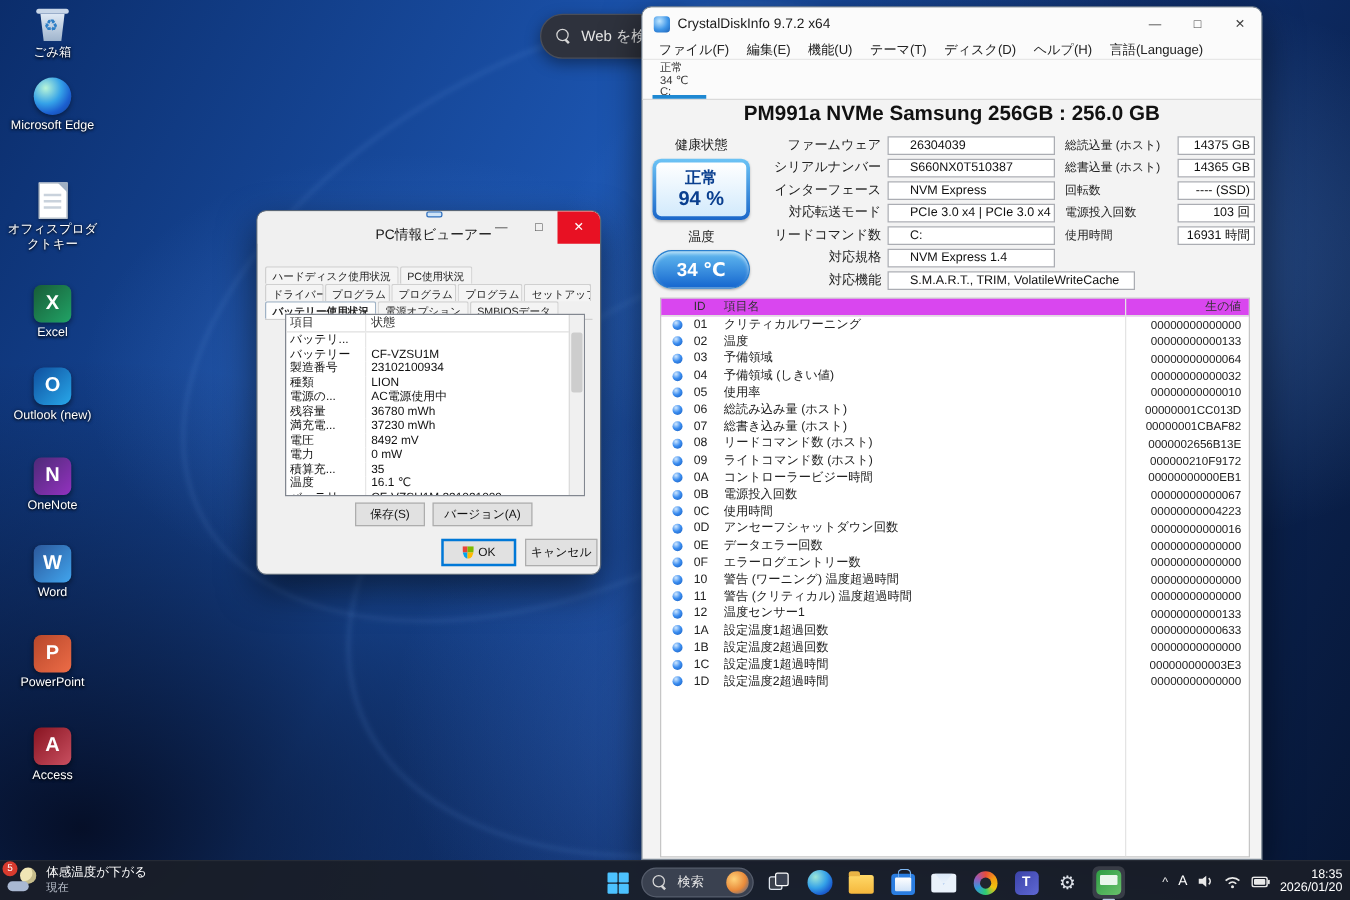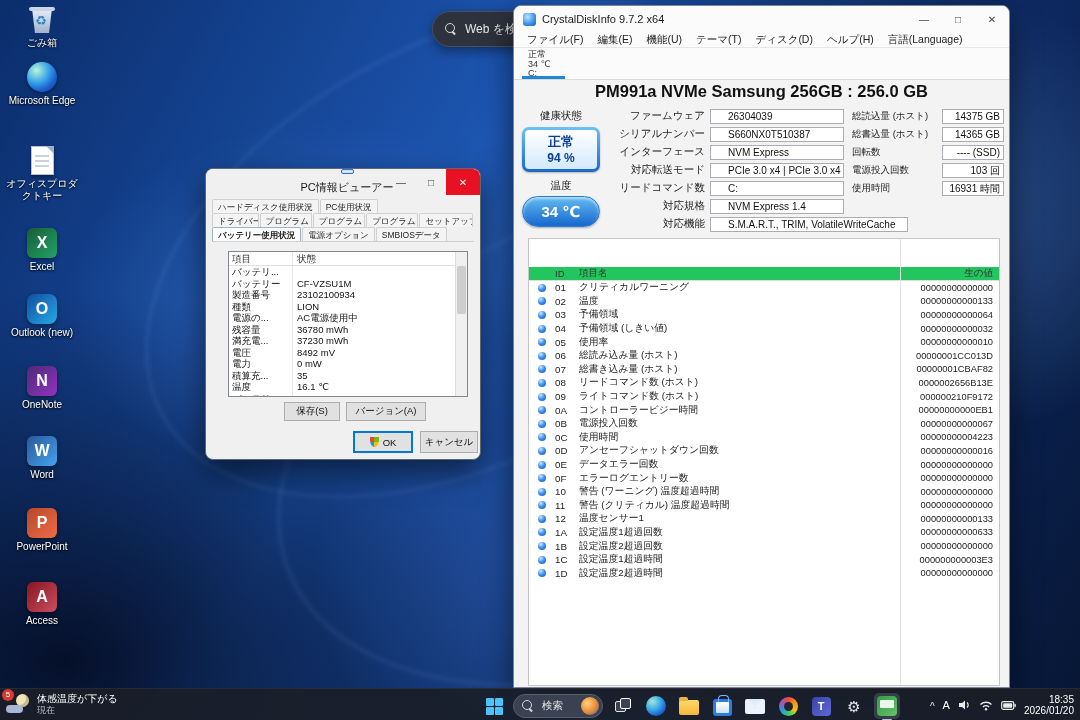--- a/index.html
+++ b/index.html
@@ -54,52 +54,52 @@
   .menu-item { font-size:10.5px; color:#222; padding:0 7px; }
   .diskstrip { position:absolute; left:0; top:42px; right:0; height:32px; background:#fbfbfb; border-bottom:1px solid #dadada; }
   .disk-tab { position:absolute; left:8px; top:1px; height:30px; padding:1px 14px 0 6px; border-bottom:3px solid #1e88d2; font-size:9px; line-height:9.5px; color:#333; }
   .cdi-drive-title { position:absolute; left:0; top:76px; right:0; text-align:center; font-size:16.5px; font-weight:600; color:#111; }
   .cdi-info { position:absolute; left:0; top:99px; right:0; height:130px; }
   .gauge-col { position:absolute; left:8px; top:4px; width:78px; }
   .g-label { font-size:10.5px; color:#222; text-align:center; }
   .health-box { margin-top:4px; border-radius:7px; padding:3px; background:linear-gradient(180deg,#6cc3f5,#1a66c9); box-shadow:0 1px 2px rgba(0,0,0,.25); }
   .health-in { border-radius:4px; background:linear-gradient(180deg,#ffffff,#d2eafc); text-align:center; padding:3px 0 4px; }
   .health-status { font-size:13px; font-weight:bold; color:#0a3f8f; }
-  .health-pct { font-size:12px; font-weight:bold; color:#0a3f8f; }
+  .health-pct { font-size:16px; font-weight:bold; color:#0a3f8f; }
   .temp-label { margin-top:7px; }
   .temp-pill { margin-top:3px; height:31px; border-radius:16px; background:linear-gradient(180deg,#63bbf0,#1667cf); border:1px solid #2a7fce; color:#fff; font-weight:bold; font-size:15px; display:flex; align-items:center; justify-content:center; box-shadow:inset 0 2px 3px rgba(255,255,255,.55), 0 1px 2px rgba(0,0,0,.3); }
   .fields { position:absolute; left:96px; top:2px; }
   .frow { display:flex; align-items:center; height:18px; }
   .flabel { width:100px; text-align:right; font-size:10.5px; color:#222; padding-right:5px; white-space:nowrap; }
   .fval { width:134px; height:15px; border:1px solid #abadb3; background:#fff; font-size:10px; line-height:13px; padding:0 17px; color:#111; white-space:nowrap; overflow:hidden; }
   .frow:last-child .fval { width:198px; }
   .stats { position:absolute; left:338px; top:2px; }
   .strow { display:flex; align-items:center; height:18px; }
   .slabel { width:90px; font-size:9.5px; color:#222; white-space:nowrap; overflow:hidden; }
   .sval { width:62px; height:15px; border:1px solid #abadb3; background:#fff; font-size:10px; line-height:13px; text-align:right; padding:0 3px; color:#111; white-space:nowrap; }
   .smart { position:absolute; left:14px; top:232px; width:472px; height:448px; border:1px solid #c6c6c6; background:#fff; }
   .smart::after { content:""; position:absolute; top:0; bottom:0; right:98px; width:1px; background:#e4e4e4; }
-  .smart-head { display:flex; height:14px; align-items:center; border-bottom:1px solid #ddd; background:#22c55e; font-size:9.5px; color:#333;margin-top:28px; }
+  .smart-head { display:flex; height:14px; align-items:center; border-bottom:1px solid #ddd; background:#d946ef; font-size:9.5px; color:#333; }
   .h-id { margin-left:26px; width:24px; }
   .h-name { flex:1; }
   .h-raw { width:92px; text-align:right; padding-right:6px; }
   .srow { display:flex; align-items:center; height:13.6px; font-size:9.8px; color:#222; }
   .dot { width:8px; height:8px; border-radius:50%; margin:0 9px; background:radial-gradient(circle at 35% 28%, #cfe7ff, #3b8df0 48%, #1257b8); flex:0 0 auto; }
   .sid { width:24px; }
   .sname { flex:1; white-space:nowrap; overflow:hidden; }
   .sraw { width:92px; text-align:right; padding-right:6px; font-size:9.3px; color:#222; }
 
   
   .pcv { position:absolute; left:205px; top:168px; width:276px; height:292px; background:#f0f0f0; border:1px solid #51children5f6e; border:1px solid #5a6777; border-radius:8px; box-shadow:0 12px 30px rgba(0,0,0,.55); z-index:4; overflow:hidden; }
   .pcv-titlebar { position:absolute; left:0; top:0; right:0; height:26px; background:#f0f0f0; display:flex; align-items:center; gap:6px; padding-left:8px;flex-direction:column; }
   .pcv-appicon { width:13px; height:11px; border:1.5px solid #2f6fbe; border-radius:2px; background:#cfe4f7; }
   .pcv-title { font-size:11px; color:#1a1a1a; }
   .pcv .winbtn { width:30px; }
   .winbtn-close-red { background:#e81123; color:#fff; }
-  .tabs { position:absolute; left:6px; top:30px; right:6px; }
+  .tabs { position:absolute; left:6px; top:44px; right:6px; }
   .tabrow { display:flex; }
   .tab { flex:0 1 auto; min-width:0; white-space:nowrap; overflow:hidden; border:1px solid #d0d0d0; border-bottom:none; background:#f4f4f4; font-size:8.5px; color:#222; padding:1px 5px; height:14px; line-height:12px; border-radius:2px 2px 0 0; margin-right:1px; }
   .row3 { border-bottom:1px solid #d0d0d0; }
   .row3 .tab:first-of-type { background:#fdfdfd; font-weight:bold; position:relative; top:0; border-color:#9fb2c5; }
   .plist { position:absolute; left:22px; top:82px; width:240px; height:146px; border:1px solid #828790; background:#fff; font-size:9.5px; overflow:hidden; }
   .plist-head { display:flex; height:14px; line-height:14px; border-bottom:1px solid #e0e0e0; color:#333; }
   .pl-c1 { width:64px; padding-left:3px; border-right:1px solid #e6e6e6; white-space:nowrap; overflow:hidden; }
   .pl-c2 { flex:1; padding-left:4px; white-space:nowrap; overflow:hidden; }
   .prow { display:flex; height:11.5px; line-height:11.5px; color:#111; }
   .pscroll { position:absolute; right:0; top:0; bottom:0; width:12px; background:#f0f0f0; border-left:1px solid #dcdcdc; }

